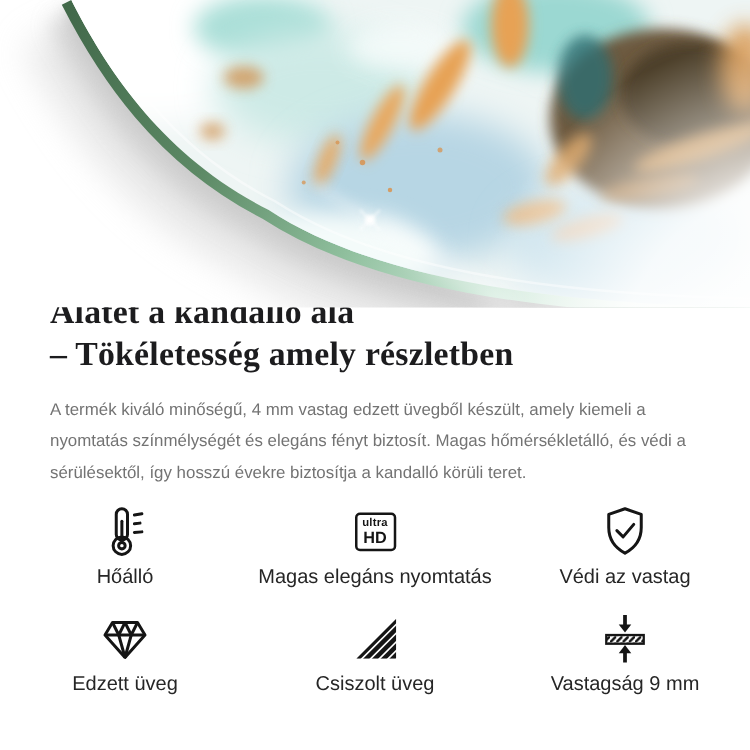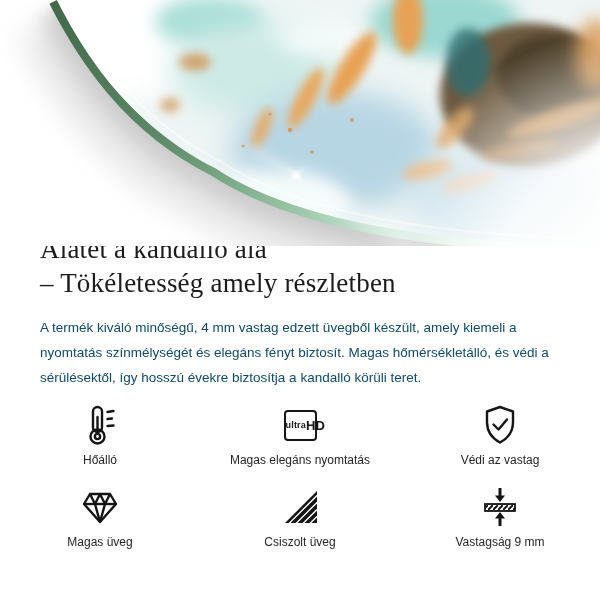--- a/index.html
+++ b/index.html
@@ -10,38 +10,38 @@
   }
   .hero { position:relative; width:600px; height:246px; }
   .hero svg { display:block; }
 
   .page-title {
     margin:-14px 40px 0 40px;
     font-family:"Liberation Serif", serif;
     font-size:27px; line-height:34px; letter-spacing:0.2px;
     color:#1c1c1e; font-weight:400;
   }
-  .page-title .t-line { display:block; }
+  .page-title .t-line { display:block;font-weight:bold; }
 
   .description {
     margin:15px 40px 0 40px; width:522px;
-    font-size:13.5px; line-height:25px; color:#0c4a6e;
+    font-size:13.5px; line-height:25px; color:#737373;
   }
 
   .features {
     display:grid; grid-template-columns:repeat(3,1fr);
     row-gap:18px; margin-top:13px; width:600px;
   }
   .feature { display:flex; flex-direction:column; align-items:center; }
   .icon-wrap { height:44px; display:flex; align-items:center; justify-content:center; }
-  .feature-label { margin-top:6px; font-size:12px; color:#262626; white-space:nowrap; }
+  .feature-label { margin-top:6px; font-size:16px; color:#262626; white-space:nowrap; }
 
   .uhd-box {
     width:33px; height:31px; border:2.5px solid #151515; border-radius:4px;
-    display:flex; flex-direction:row; align-items:center; 
+    display:flex; flex-direction:column; align-items:center; justify-content:center;
     color:#151515; box-sizing:border-box;
   }
   .uhd-top { font-size:9px; font-weight:bold; line-height:9px; letter-spacing:0.2px; }
   .uhd-bottom { font-size:13px; font-weight:bold; line-height:13px; }
 
   .ico { stroke:#151515; fill:none; stroke-width:2.4; }
 </style>
 </head>
 <body>
 
@@ -191,21 +191,21 @@
     <div class="icon-wrap">
       <svg width="44" height="44" viewBox="0 0 44 44">
         <g class="ico" stroke-width="2.1" stroke-linejoin="round">
           <path d="M12 9 H32 L38 19 L22 37 L6 19 Z"></path>
           <path d="M6 19 H38"></path>
           <path d="M12 9 L17 19 L22 9 L27 19 L32 9"></path>
           <path d="M17 19 L22 37 M27 19 L22 37"></path>
         </g>
       </svg>
     </div>
-    <span class="feature-label">Magas üveg</span>
+    <span class="feature-label">Edzett üveg</span>
   </div>
 
   <div class="feature">
     <div class="icon-wrap">
       <svg width="44" height="44" viewBox="0 0 44 44">
         <defs>
           <clipPath id="triClip">
               <path d="M7 38 L39 38 L39 6 Z"></path>
             </clipPath>
         </defs>

